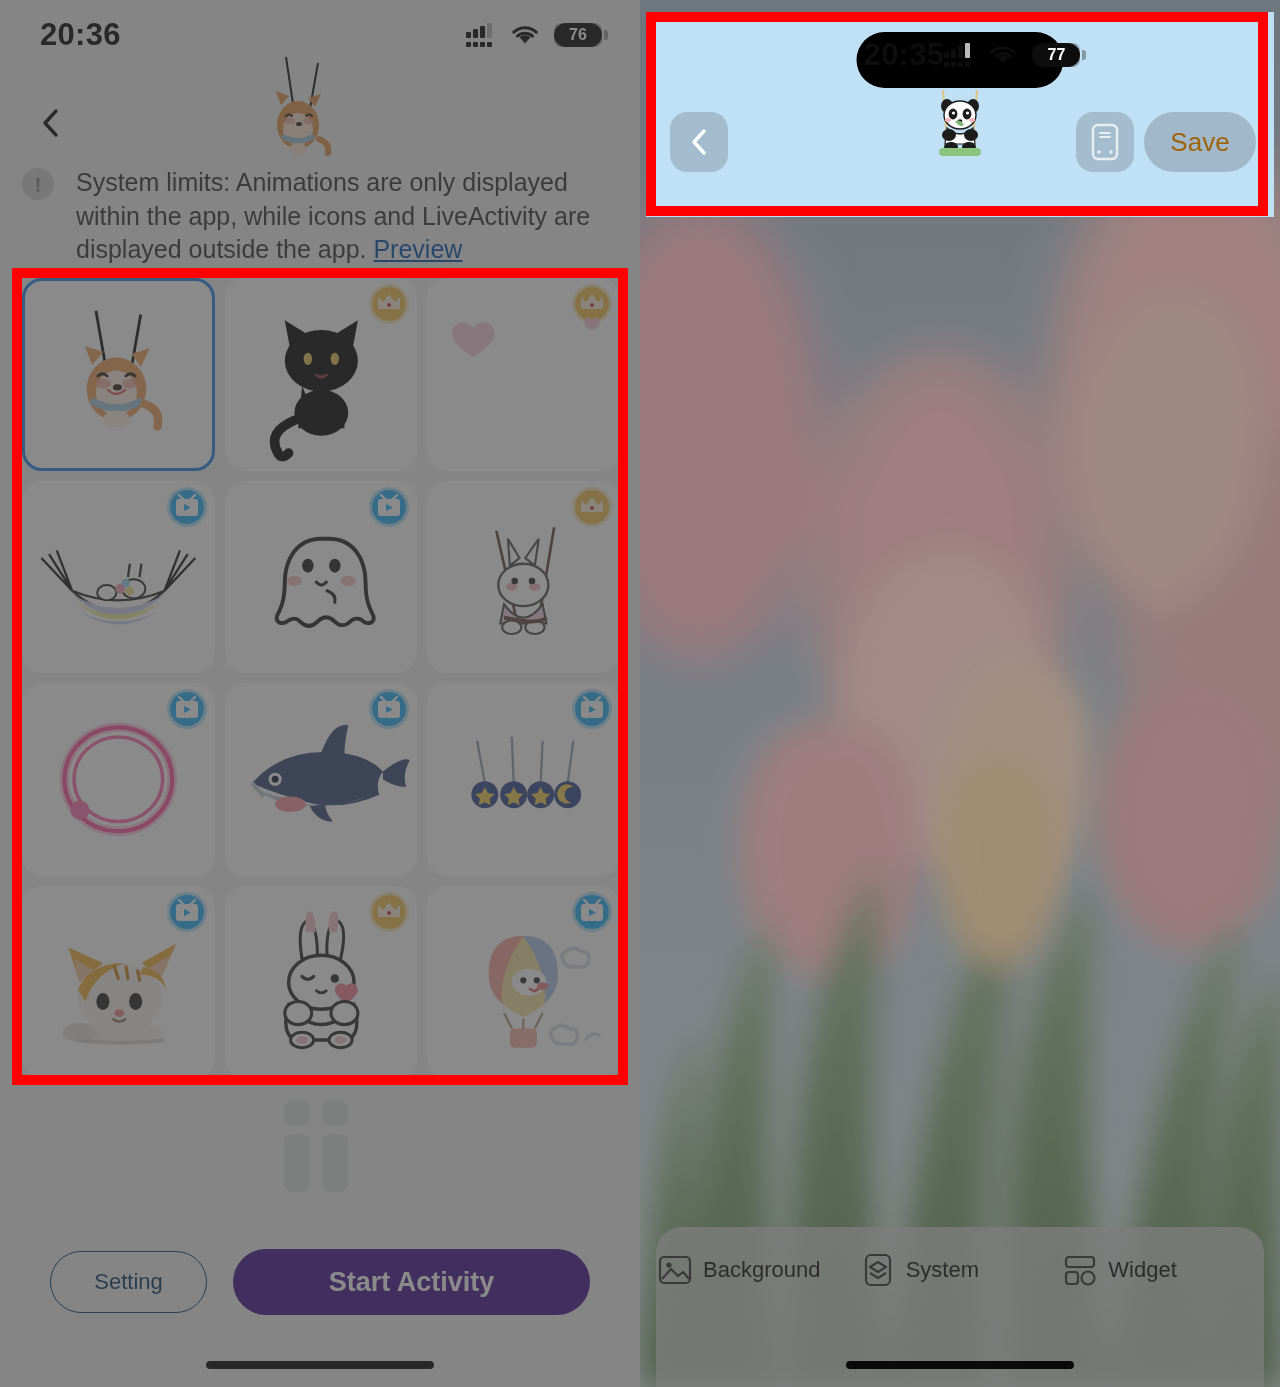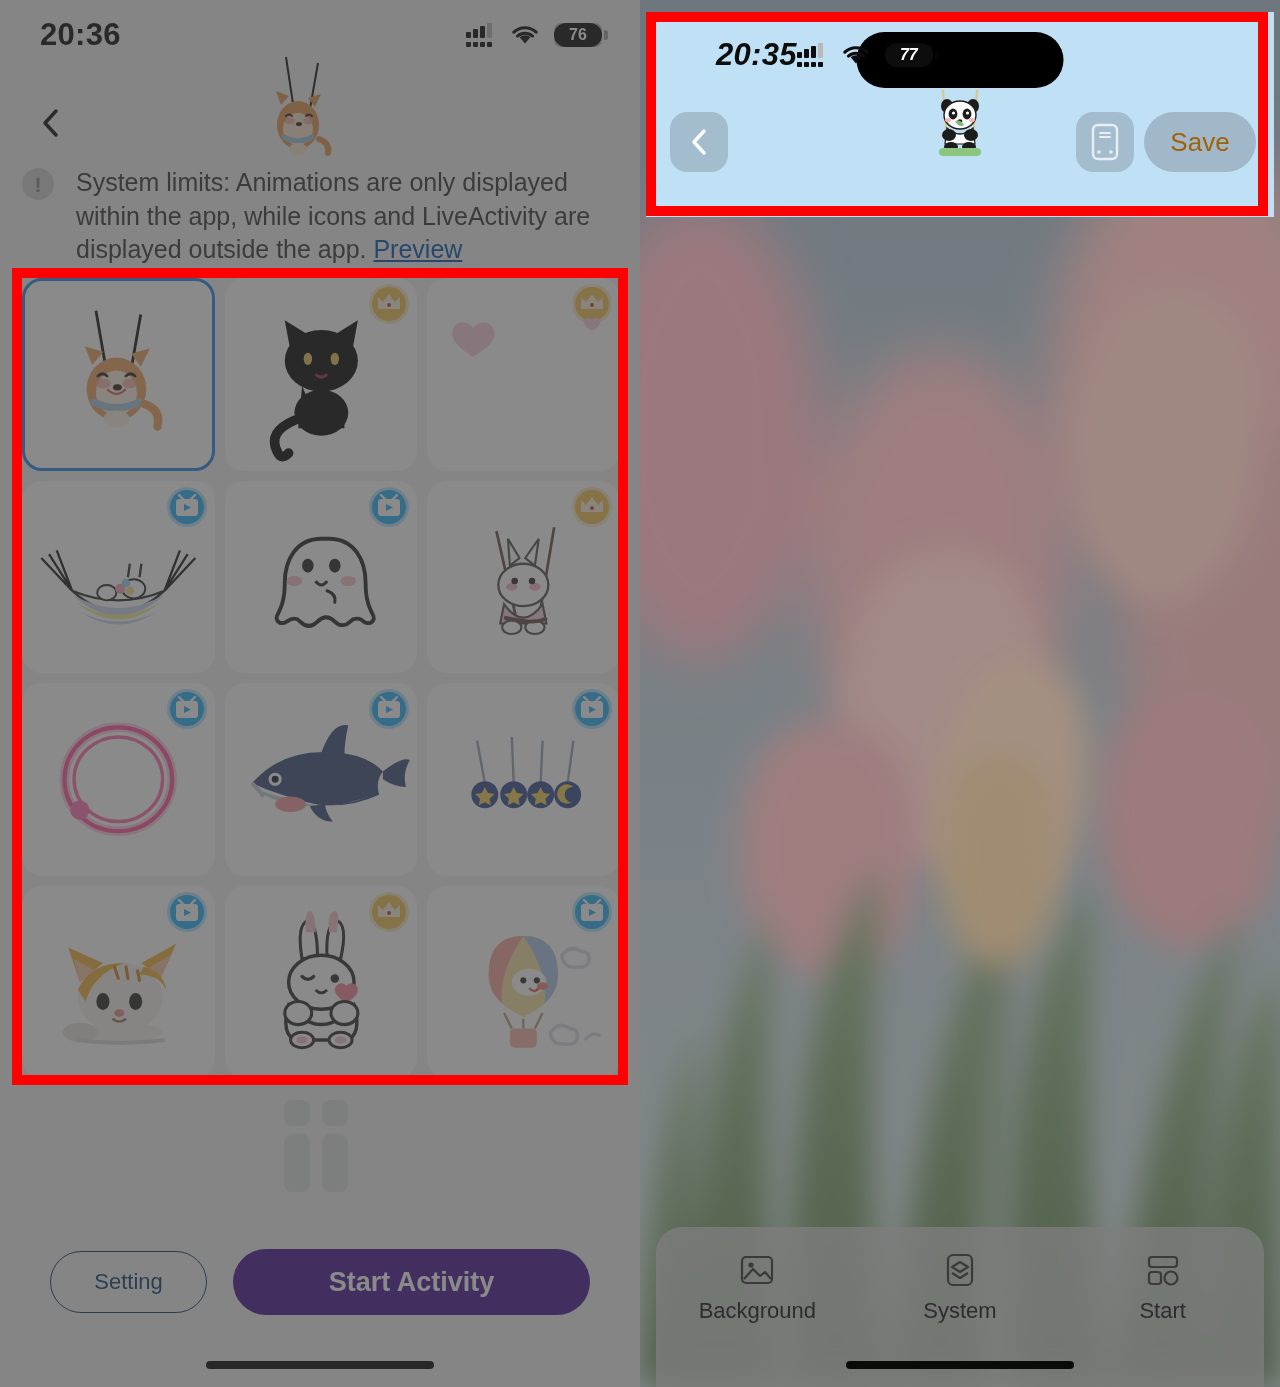--- a/index.html
+++ b/index.html
@@ -130,23 +130,22 @@
     position:absolute; inset:0; background:rgba(60,60,60,0.42); z-index:5;
   }
 
   
   .capture-zone {
     position:absolute; left:6px; top:12px; width:628px; height:205px;
     background:#bfe0f5; z-index:20;
   }
   .statusbar-r {
     position:absolute; left:0; top:8px; width:100%; height:70px;
-    display:flex; align-items:center; justify-content:flex-start;
+    display:flex; align-items:center; justify-content:center;
     padding:0 46px 0 70px;
-    font-style:italic;
   }
   .dyn-island {
     position:absolute; left:50%; transform:translateX(-50%); top:20px;
     width:207px; height:56px; border-radius:30px; background:#000;
   }
   .panda-sticker { position:absolute; left:50%; transform:translateX(-50%); top:78px; width:78px; height:72px; }
   .back-pill {
     position:absolute; left:24px; top:100px; width:58px; height:60px;
     border-radius:17px; background:rgba(140,160,175,.55);
     display:flex;align-items:center;justify-content:center;
@@ -163,21 +162,21 @@
     color:#a16207; font-size:26px;
   }
 
   
   .toolbar-r {
     position:absolute; left:16px; right:16px; bottom:0; height:160px;
     background:rgba(125,125,125,.78);
     border-radius:26px 26px 0 0;
     display:flex; align-items:flex-start; padding-top:24px; z-index:10;
   }
-  .tb-item { flex:1; display:flex; flex-direction:column; align-items:center; gap:9px; }
+  .tb-item { flex:1; display:flex; flex-direction:row; align-items:center; gap:9px; }
   .tb-icon { width:38px; height:38px; }
   .tb-label { font-size:22px; color:#2d2d2d; }
   .home-ind-r {
     position:absolute; left:50%; transform:translateX(-50%); bottom:18px;
     width:228px; height:8px; border-radius:5px; background:#0a0a0a; z-index:12;
   }
 
   
   .redbox { position:absolute; border:10px solid #ff0000; z-index:80; pointer-events:none; }
   #redbox-grid { left:12px; top:268px; width:616px; height:817px; }
@@ -667,21 +666,21 @@
           <path d="M11 22 l8 5 8 -5" fill="none" stroke="#3a3a3a" stroke-width="2.1" stroke-linejoin="round"></path>
         </svg>
         <div class="tb-label">System</div>
       </div>
       <div class="tb-item">
         <svg class="tb-icon" viewBox="0 0 38 38">
           <rect x="5" y="6" width="28" height="10" rx="3" fill="none" stroke="#3a3a3a" stroke-width="2.2"></rect>
           <rect x="5" y="21" width="12" height="12" rx="3" fill="none" stroke="#3a3a3a" stroke-width="2.2"></rect>
           <circle cx="27" cy="27" r="6.5" fill="none" stroke="#3a3a3a" stroke-width="2.2"></circle>
         </svg>
-        <div class="tb-label">Start</div>
+        <div class="tb-label">Widget</div>
       </div>
     </div>
     <div class="home-ind-r"></div>
   </div>
 
   <div class="redbox" id="redbox-grid"></div>
   <div class="redbox" id="redbox-topbar"></div>
 
 </div>
 

